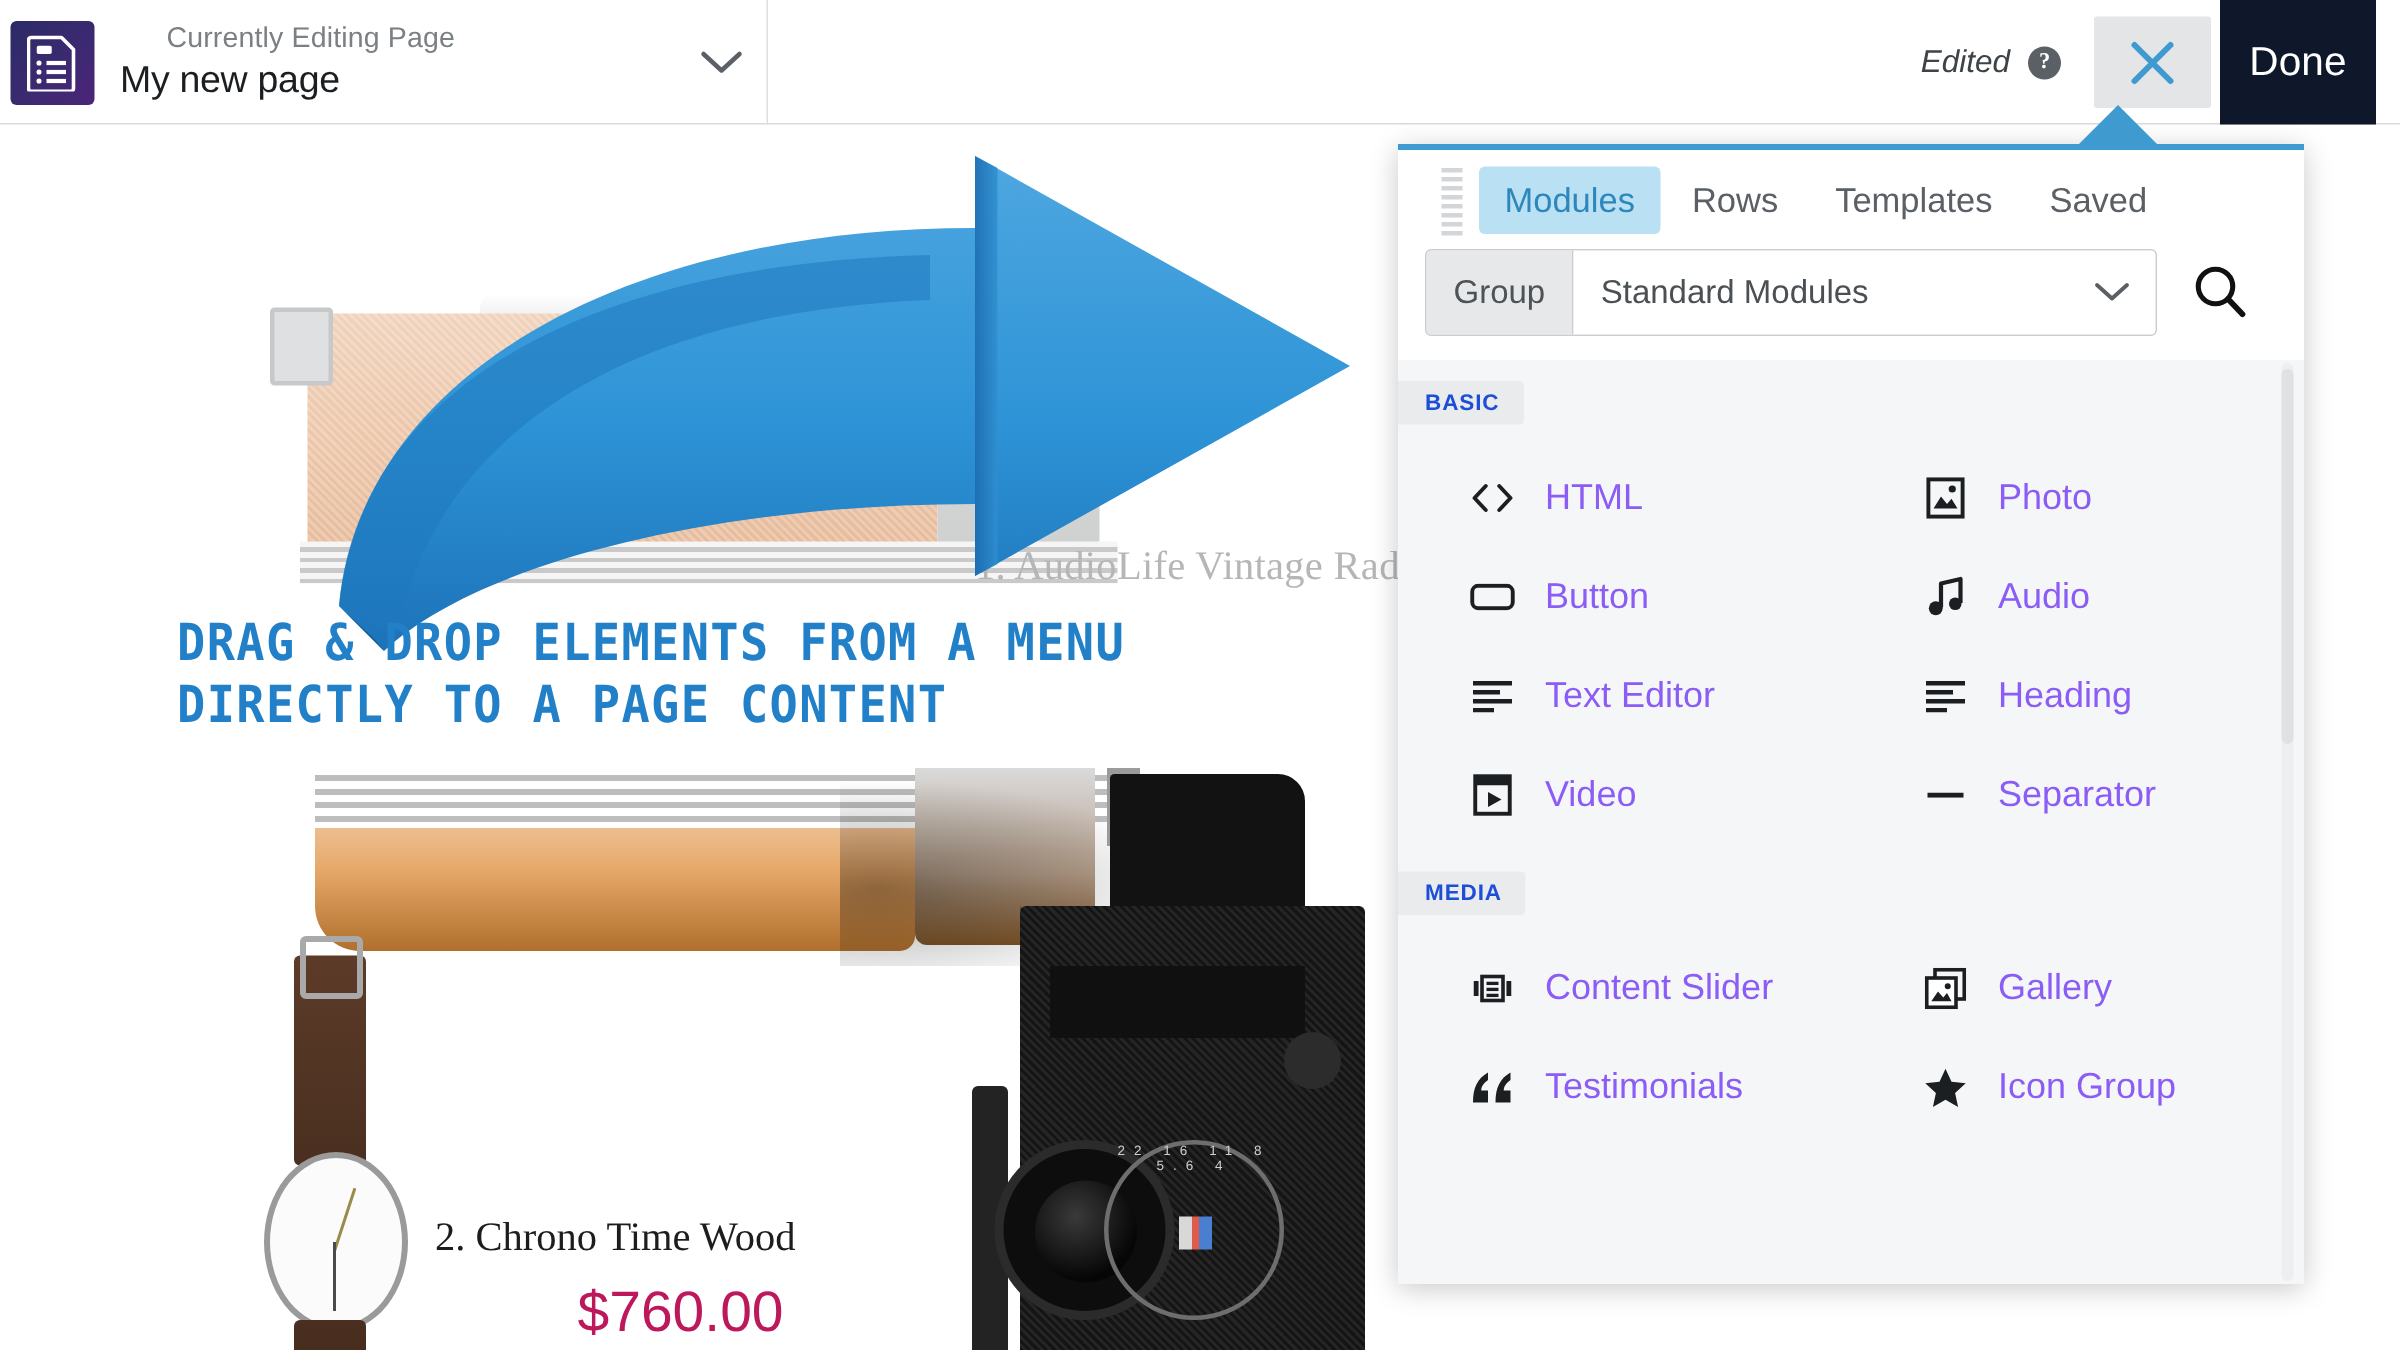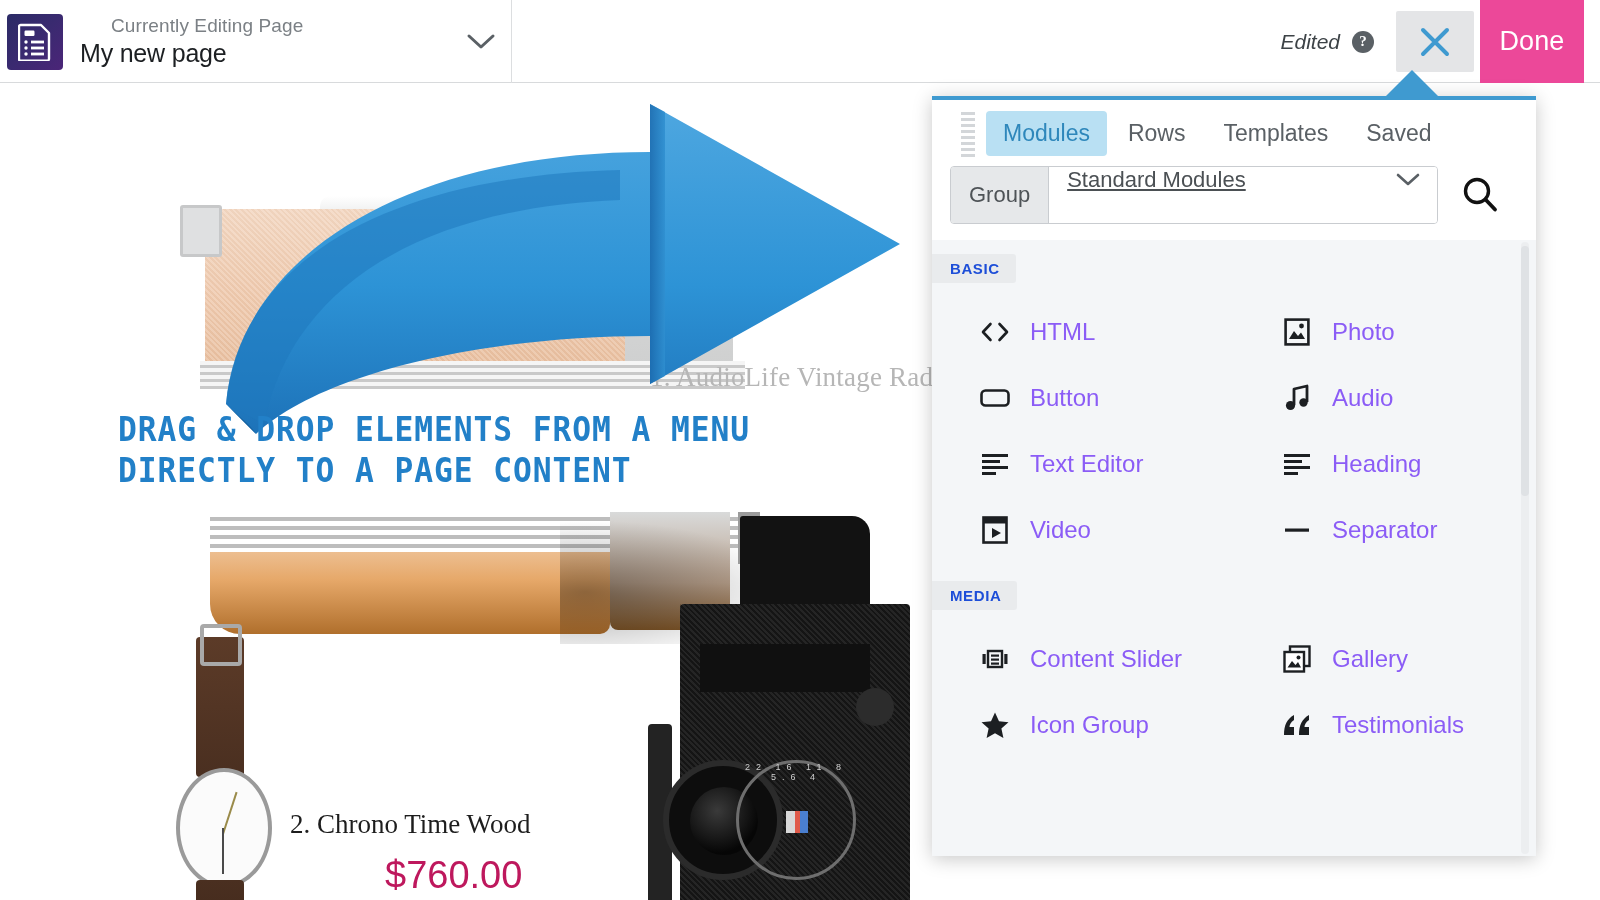--- a/index.html
+++ b/index.html
@@ -54,21 +54,21 @@
     display: flex; align-items: center; justify-content: center;
     font-family: "Liberation Serif", serif;
     margin-right: 22px;
   }
   .close-btn {
     width: 78px; height: 61px; background: #e4e5e7;
     display: flex; align-items: center; justify-content: center;
     cursor: pointer; margin-right: 6px; border-radius: 2px;
   }
   .done-btn {
-    width: 104px; height: 83px; background: #ec4899; color: #fff;
+    width: 104px; height: 83px; background: #0f172a; color: #fff;
     display: flex; align-items: center; justify-content: center;
     font-size: 27px; cursor: pointer; letter-spacing: .1px;
   }
 
   
   .canvas {
     position: absolute; top: 84px; left: 0; width: 1600px; height: 816px;
     background: #ffffff; overflow: hidden;
   }
   .photo-strip { position: absolute; inset: 0; }
@@ -261,22 +261,22 @@
   .group-ctrl {
     display: flex; align-items: stretch; height: 58px;
     border: 1px solid #c9ccd0; border-radius: 4px; overflow: hidden;
     flex: 1 1 auto; background: #fff;
   }
   .group-label {
     background: #e6e8ea; color: #4e5357; font-size: 22px;
     display:flex; align-items:center; padding: 0 18px; border-right: 1px solid #c9ccd0;
   }
   .group-select {
-    flex: 1 1 auto; display:flex; justify-content:space-between;
-    padding: 0 16px 0 18px; font-size: 22px; color: #4b5054; cursor: pointer; background:#fff;text-decoration:underline;
+    flex: 1 1 auto; display:flex; align-items:center; justify-content:space-between;
+    padding: 0 16px 0 18px; font-size: 22px; color: #4b5054; cursor: pointer; background:#fff;
   }
   .search-btn { width: 84px; display:flex; align-items:center; justify-content:center; cursor:pointer; }
 
   .panel-body { flex: 1 1 auto; overflow: hidden; position: relative; background: #f4f6f8; }
   .section-head {
     display:inline-block; background: #e9ebed; color: #1d4ed8;
     font-size: 15px; font-weight: bold; letter-spacing: .6px;
     padding: 6px 16px 6px 18px; margin: 14px 0 6px 0; border-radius: 0 3px 3px 0;
   }
   .mod-grid { display: grid; grid-template-columns: 1fr 1fr; padding: 10px 0 4px 0; }
@@ -567,34 +567,34 @@
                 <rect x="1.5" y="7" width="19.5" height="19.5" fill="#fff" stroke="#1c1f22" stroke-width="2.4"></rect>
                 <path d="M4.5 22.5 L9 16 L12.5 20 L15 17 L18 22.5 Z" fill="#1c1f22"></path>
                 <circle cx="15.5" cy="12.5" r="2" fill="#1c1f22"></circle>
               </svg>
           </span>
           <span class="mod-label">Gallery</span>
         </div>
 
         <div class="mod-item">
           <span class="mod-ico">
-            <svg width="30" height="28" viewBox="0 0 30 28">
-                <path d="M15 1.5 L19 10.2 L28.5 11.2 L21.4 17.6 L23.4 27 L15 22.2 L6.6 27 L8.6 17.6 L1.5 11.2 L11 10.2 Z" fill="#1c1f22"></path>
-              </svg>
-          </span>
-          <span class="mod-label">Icon Group</span>
-        </div>
-        <div class="mod-item">
-          <span class="mod-ico">
             <svg width="30" height="24" viewBox="0 0 30 24">
                 <path d="M2 22 C2 12 5 6 12 2 L12 7 C8.5 9.5 7.5 12 7.5 14 L12 14 L12 22 Z" fill="#1c1f22"></path>
                 <path d="M17 22 C17 12 20 6 27 2 L27 7 C23.5 9.5 22.5 12 22.5 14 L27 14 L27 22 Z" fill="#1c1f22"></path>
               </svg>
           </span>
           <span class="mod-label">Testimonials</span>
+        </div>
+        <div class="mod-item">
+          <span class="mod-ico">
+            <svg width="30" height="28" viewBox="0 0 30 28">
+                <path d="M15 1.5 L19 10.2 L28.5 11.2 L21.4 17.6 L23.4 27 L15 22.2 L6.6 27 L8.6 17.6 L1.5 11.2 L11 10.2 Z" fill="#1c1f22"></path>
+              </svg>
+          </span>
+          <span class="mod-label">Icon Group</span>
         </div>
       </div>
 
       <div class="scroll-track"></div>
       <div class="scroll-thumb"></div>
     </div>
   </div>
 
 </div>
 

